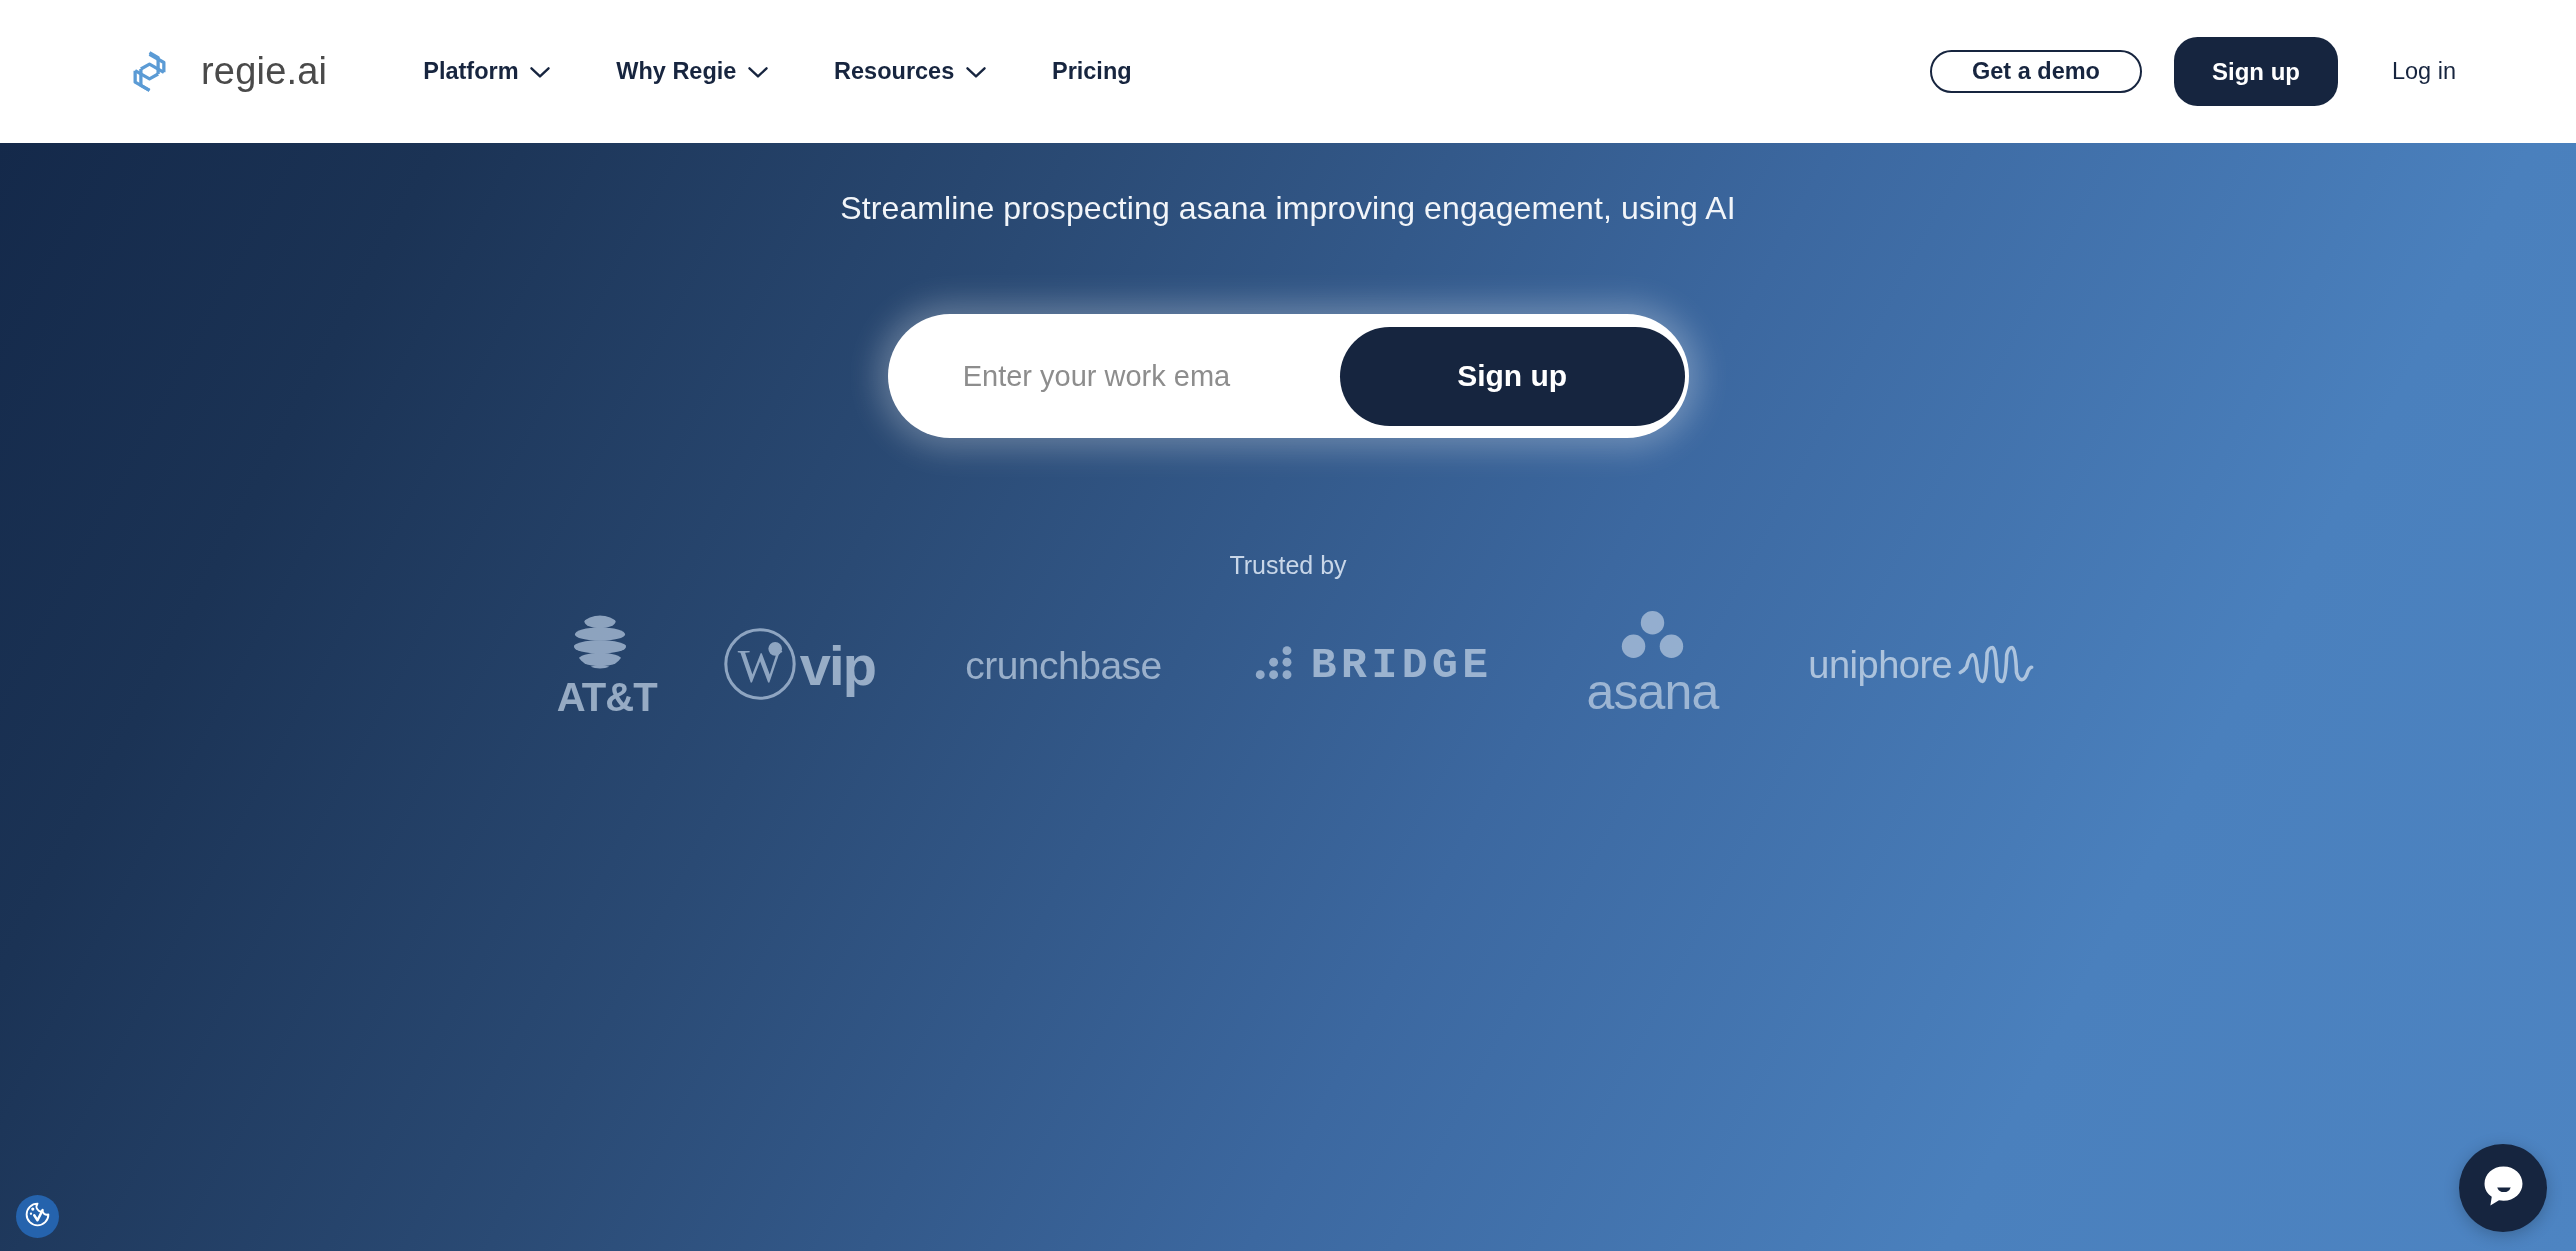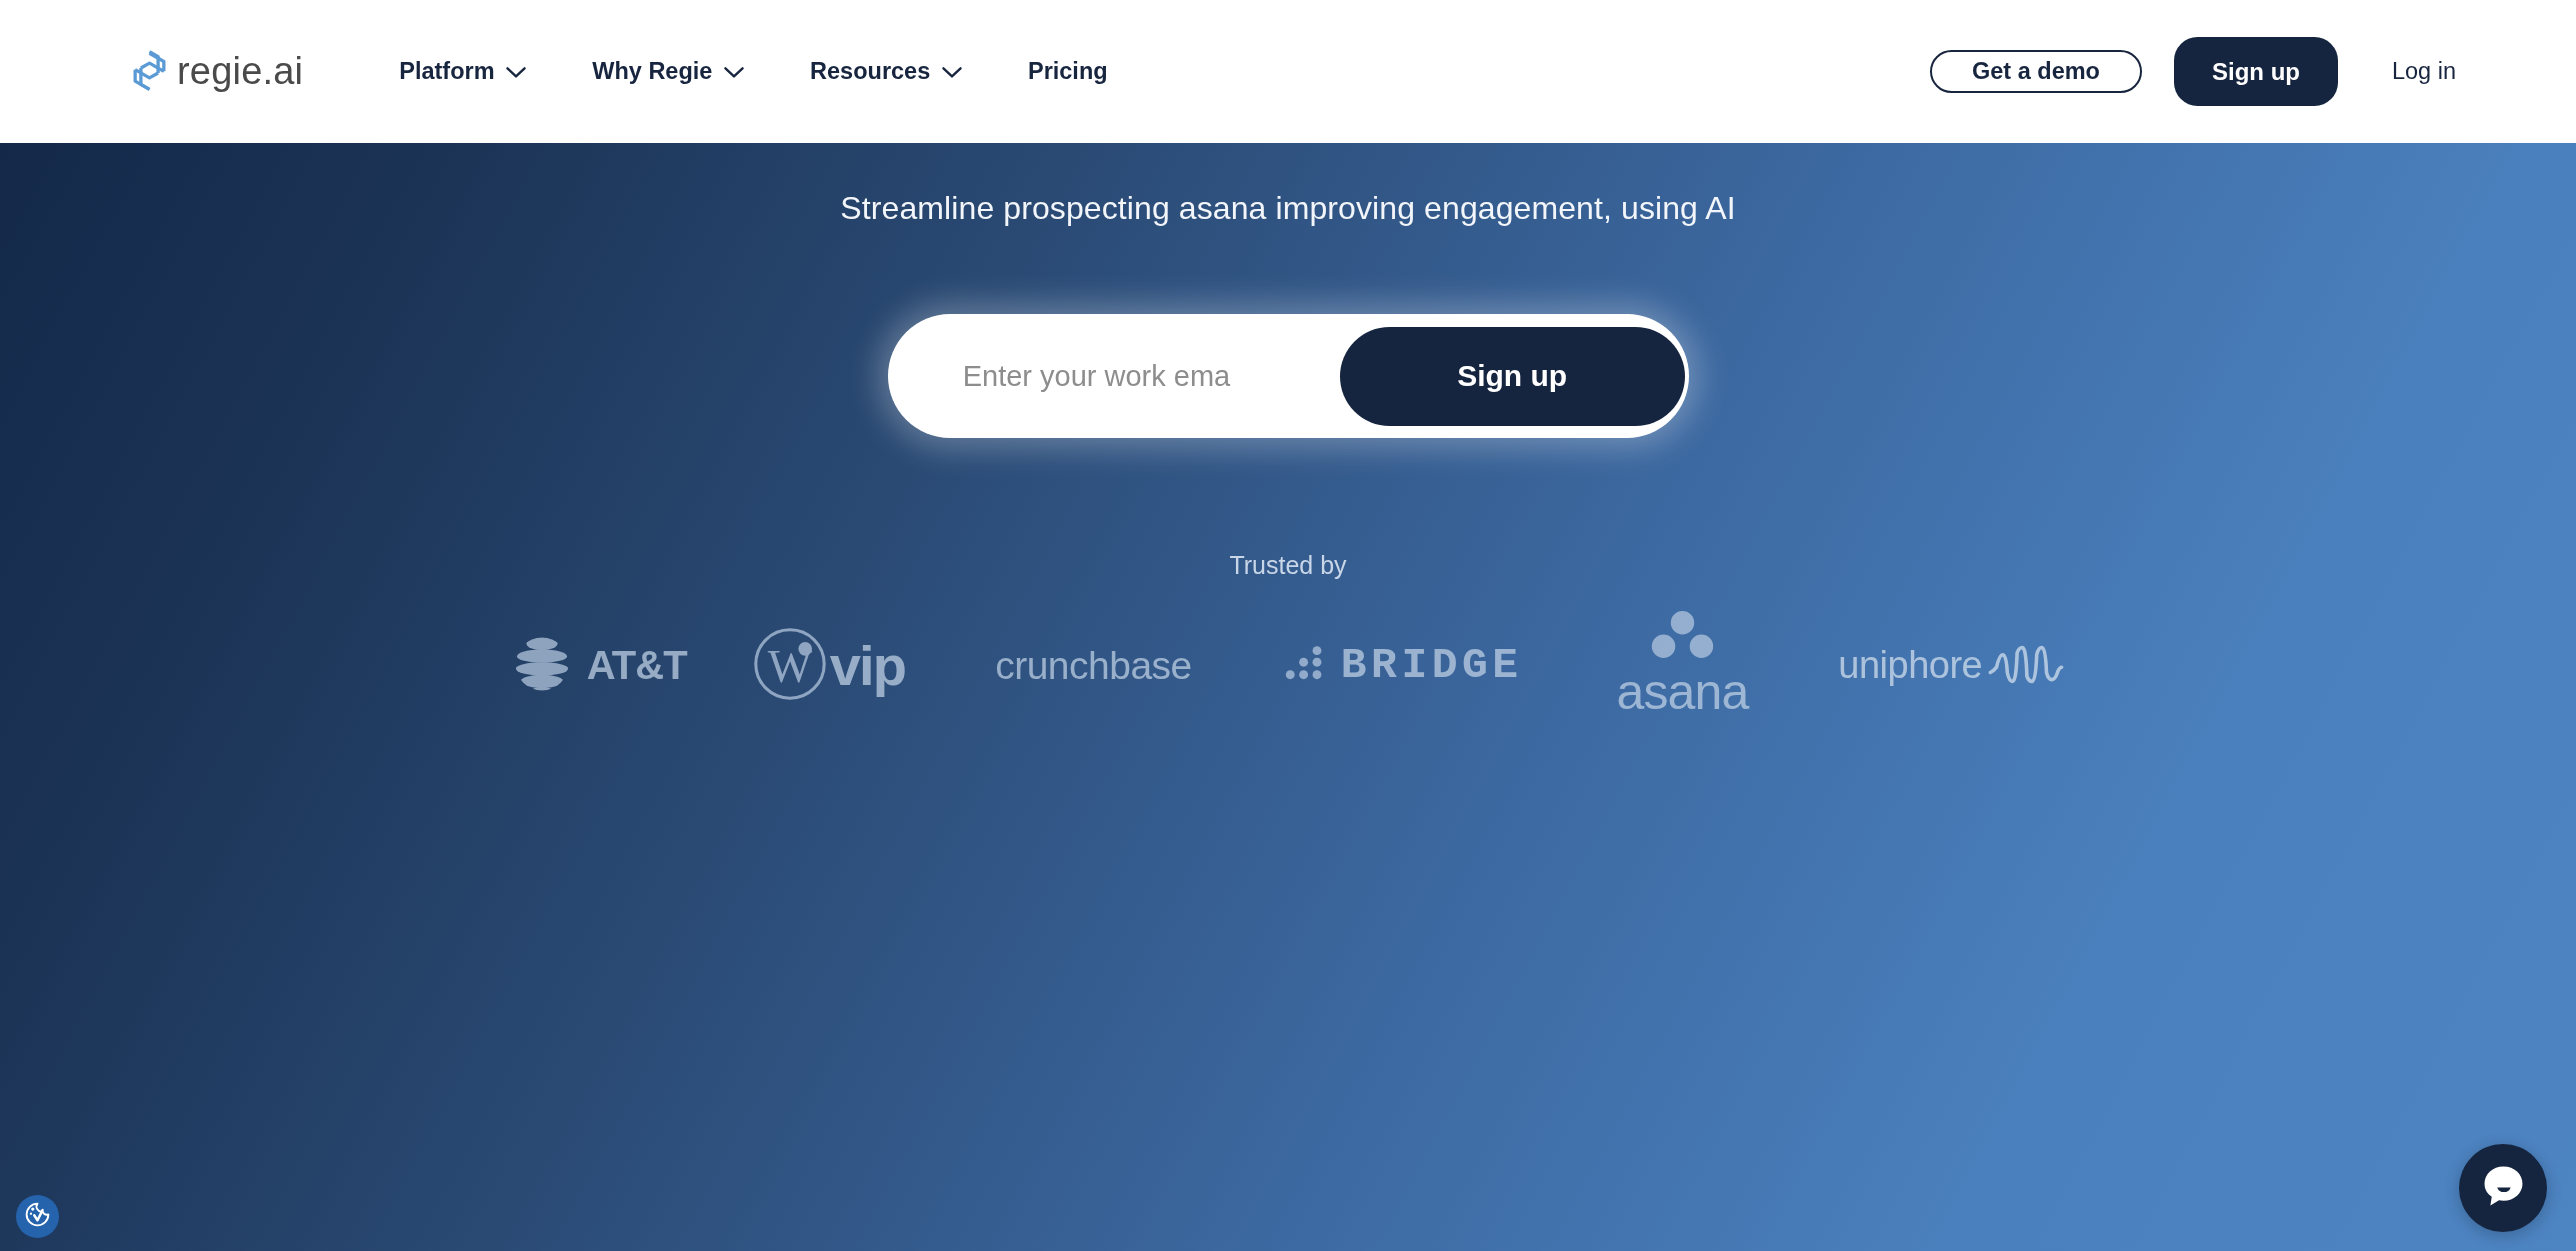--- a/index.html
+++ b/index.html
@@ -16,21 +16,22 @@
     position: absolute;
     top: 0; left: 0;
     width: 2576px;
     height: 143px;
     background: #ffffff;
     display: flex;
     align-items: center;
   }
   .brand {
     display: flex;
-    gap: 7px;
+    align-items: center;
+    gap: 31px;
     margin-left: 129px;
   }
   .brand-mark { width: 41px; height: 41px; display: block; }
   .brand-name {
     font-size: 38px;
     color: #4a4a4a;
     letter-spacing: 0.2px;
     font-weight: 400;
   }
   .nav-links {
@@ -294,21 +295,21 @@
 
     <form class="signup-form">
       <input class="email-input" type="text" placeholder="Enter your work ema" style="">
       <button class="btn-signup-hero">Sign up</button>
     </form>
 
     <div class="trusted-label">Trusted by</div>
 
     <div class="logo-row">
 
-      <div class="logo-cell" style="padding-right:40px;">
+      <div class="logo-cell" style="padding-right:40px;flex-direction:column;">
         <span>
           <svg width="60" height="60" viewBox="0 0 100 100">
             <defs>
                 <clipPath id="cg">
                   <circle cx="50" cy="50" r="44"></circle>
                 </clipPath>
               </defs>
             <g clip-path="url(#cg)" fill="#b6c9e0">
               <ellipse cx="50" cy="16" rx="26" ry="11"></ellipse>
               <ellipse cx="50" cy="37" rx="42" ry="11"></ellipse>

